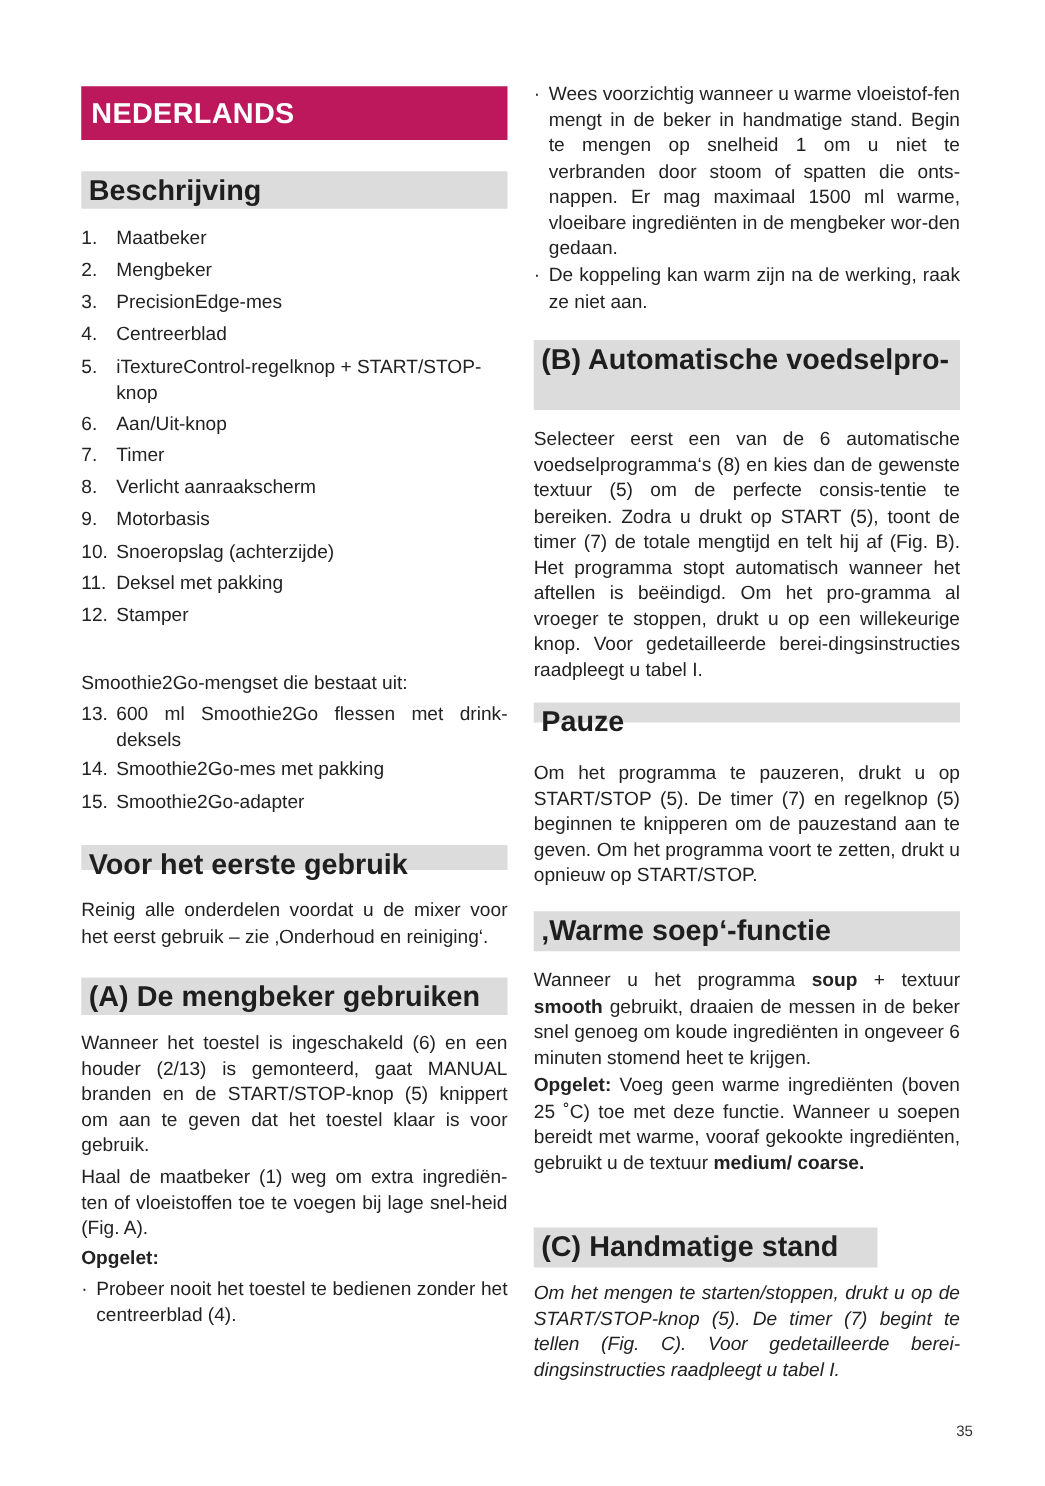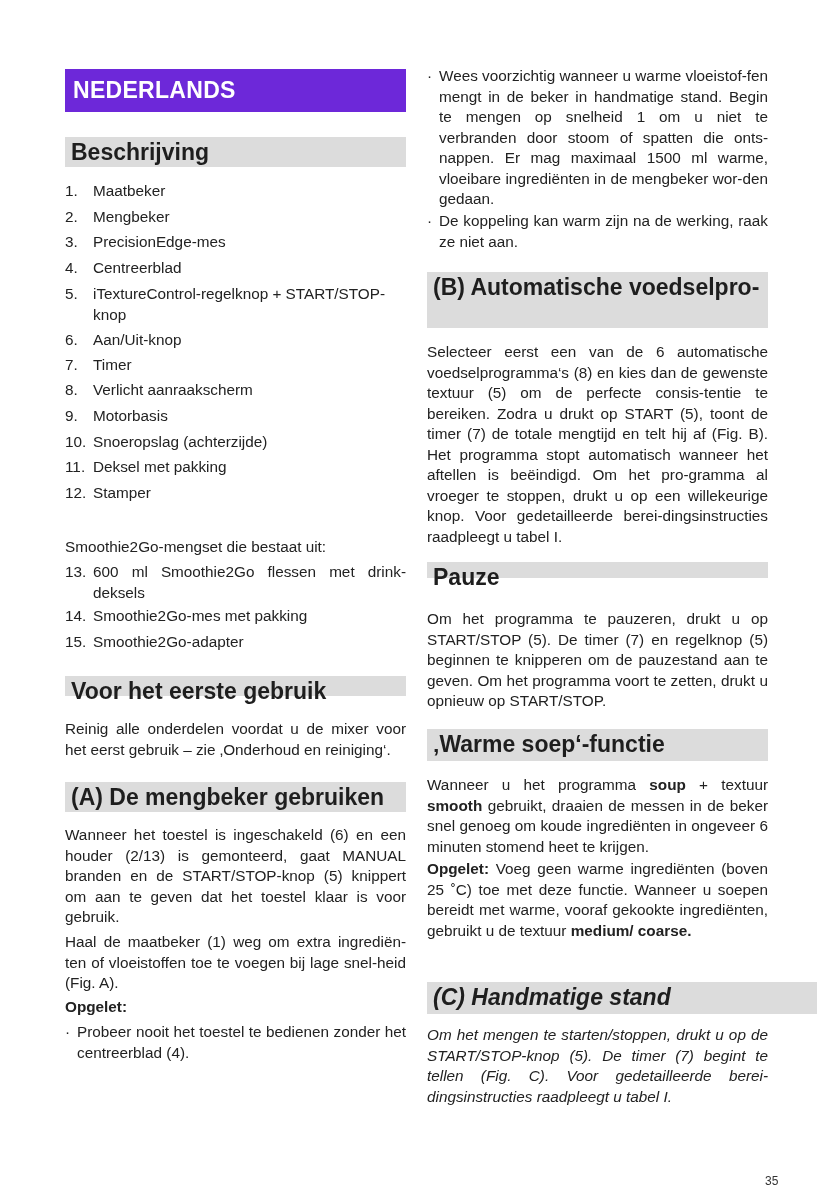--- a/index.html
+++ b/index.html
@@ -2,36 +2,36 @@
 <html><head>
   <meta charset="utf-8">
   <style>
     html, body { margin: 0; padding: 0; background: #ffffff; }
     body {
       width: 836px; height: 1189px; position: relative; overflow: hidden;
       font-family: "Liberation Sans", sans-serif; color: #1e1e1e;
     }
     .lang-banner {
       position: absolute; left: 65px; top: 69px; width: 341px; height: 43px;
-      background: #6d28d9; color: #ffffff; font-weight: bold; font-size: 23px;
+      background: #be185d; color: #ffffff; font-weight: bold; font-size: 23px;
       line-height: 43px; padding-left: 8px; box-sizing: border-box; letter-spacing: 0.3px;
     }
     .hdr {
       position: absolute; background: #dcdcdc; font-weight: bold; font-size: 23px;
       color: #1e1e1e; box-sizing: border-box; padding-left: 6px; line-height: 30px;
     }
     .txt { position: absolute; font-size: 15.3px; line-height: 20.5px; color: #222; text-align: justify; }
     .li { position: absolute; font-size: 15.3px; line-height: 20.5px; color: #222; }
     .li .num { position: absolute; left: 0; width: 28px; }
     .li .lbl { position: absolute; left: 28px; width: 313px; }
     .bullet { position: absolute; font-size: 15.3px; line-height: 20.5px; color: #222; text-align: justify; }
     .bullet .dot { position: absolute; left: 0; top: 0; }
     .bullet .btxt { position: absolute; left: 12px; width: 329px; text-align: justify; }
     b { font-weight: bold; }
-    .page-num { position: absolute; left: 765px; top: 1138px; font-size: 12px; color: #333; margin-top: 36px; }
+    .page-num { position: absolute; left: 765px; top: 1138px; font-size: 12px; color: #333; }
   </style>
 </head>
 <body>
 
 <div class="lang-banner">NEDERLANDS</div>
 
 <div class="hdr" style="left:65px; top:137px; width:341px; height:30px;">Beschrijving</div>
 
 <div>
   <div class="li" style="left:65px; top:181px; width:341px;">
@@ -126,16 +126,16 @@
 </div>
 <div class="txt" style="left:427px; top:342px; width:341px;">Selecteer eerst een van de 6 automatische voedselprogramma‘s (8) en kies dan de gewenste textuur (5) om de perfecte consis-tentie te bereiken. Zodra u drukt op START (5), toont de timer (7) de totale mengtijd en telt hij af (Fig. B). Het programma stopt automatisch wanneer het aftellen is beëindigd. Om het pro-gramma al vroeger te stoppen, drukt u op een willekeurige knop. Voor gedetailleerde berei-dingsinstructies raadpleegt u tabel I.</div>
 
 <div class="hdr" style="left:427px; top:562px; width:341px; height:16px;">Pauze</div>
 <div class="txt" style="left:427px; top:609px; width:341px;">Om het programma te pauzeren, drukt u op START/STOP (5). De timer (7) en regelknop (5) beginnen te knipperen om de pauzestand aan te geven. Om het programma voort te zetten, drukt u opnieuw op START/STOP.</div>
 
 <div class="hdr" style="left:427px; top:729px; width:341px; height:32px;">‚Warme soep‘-functie</div>
 <div class="txt" style="left:427px; top:775px; width:341px;"><span>Wanneer u het programma </span><b>soup</b><span> + textuur </span><b>smooth</b><span> gebruikt, draaien de messen in de beker snel genoeg om koude ingrediënten in ongeveer 6 minuten stomend heet te krijgen.</span></div>
 <div class="txt" style="left:427px; top:859px; width:341px;"><b>Opgelet:</b><span> Voeg geen warme ingrediënten (boven 25 ˚C) toe met deze functie. Wanneer u soepen bereidt met warme, vooraf gekookte ingrediënten, gebruikt u de textuur </span><b>medium/ coarse.</b></div>
 
-<div class="hdr" style="left:427px; top:982px; width:390px; height:32px;font-style:italic;">(C) Handmatige stand</div>
+<div class="hdr" style="left:427px; top:982px; width:275px; height:32px;">(C) Handmatige stand</div>
 <div class="txt" style="left:427px; top:1025px; width:341px;font-style:italic;">Om het mengen te starten/stoppen, drukt u op de START/STOP-knop (5). De timer (7) begint te tellen (Fig. C). Voor gedetailleerde berei-dingsinstructies raadpleegt u tabel I.</div>
 
 <div class="page-num">35</div>
 
 </body></html>

